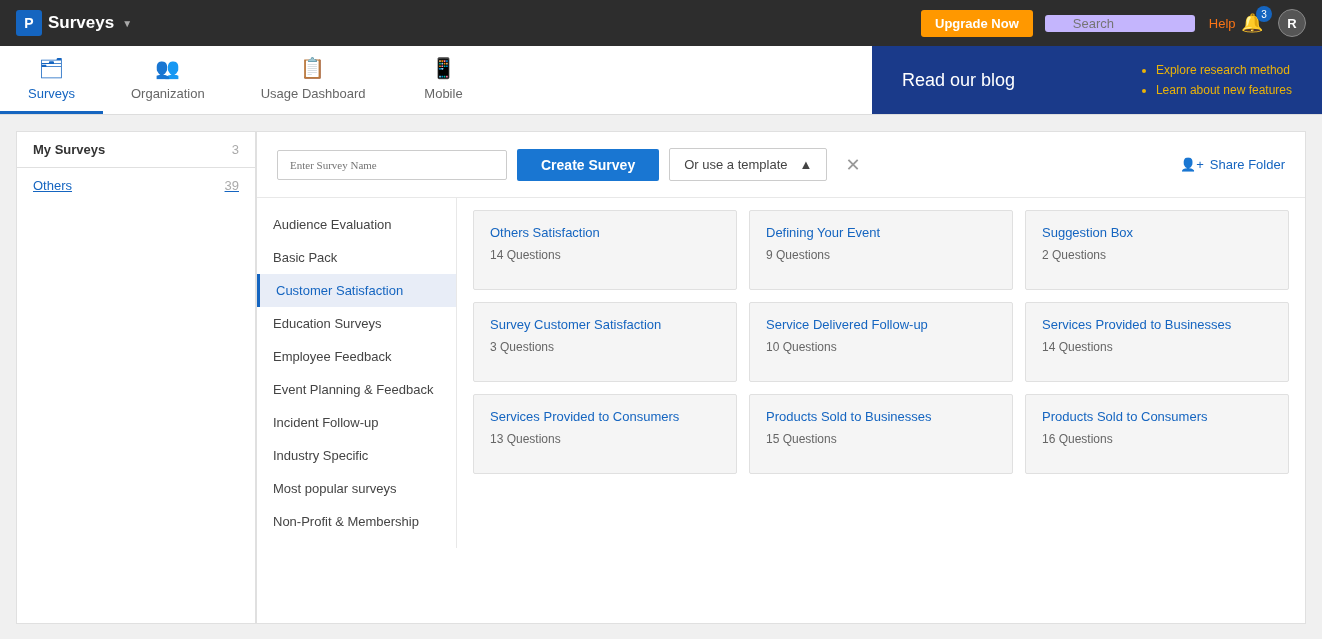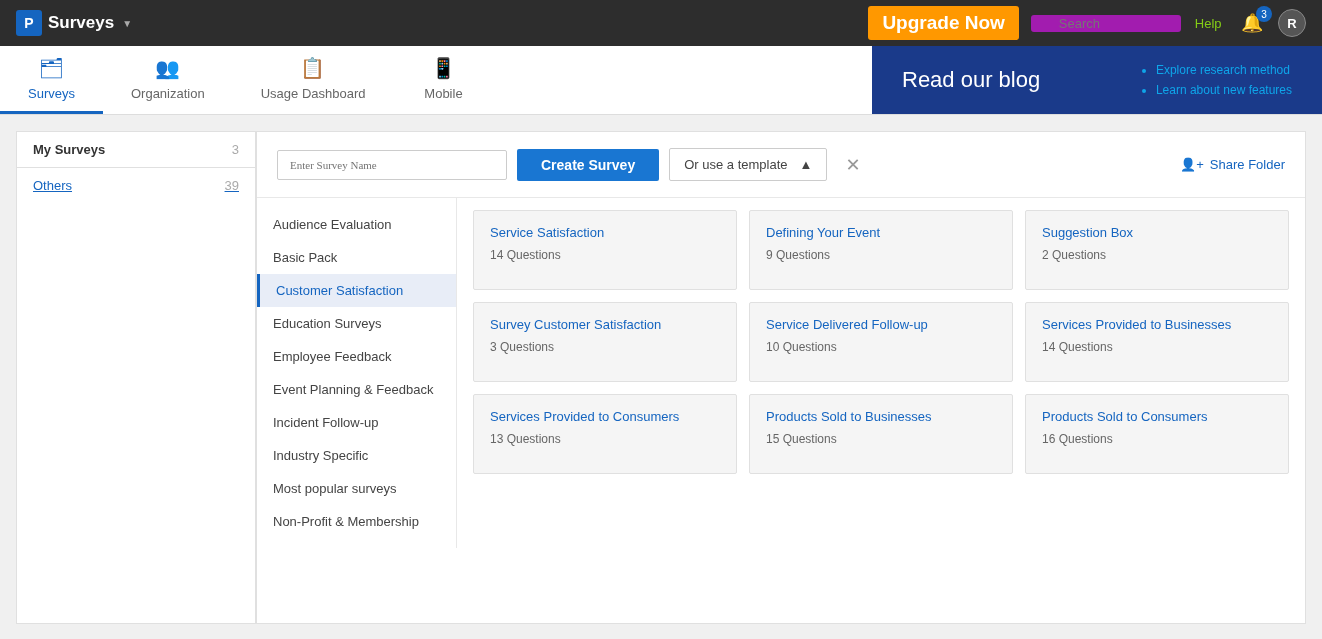--- a/index.html
+++ b/index.html
@@ -41,27 +41,27 @@
       color: #aaa;
       margin-left: 2px;
     }
     .navbar-spacer { flex: 1; }
     .navbar-upgrade {
       background: #ff9800;
       color: white;
       border: none;
       padding: 6px 14px;
       border-radius: 3px;
-      font-size: 19px;
+      font-size: 13px;
       font-weight: 600;
       cursor: pointer;
       margin-right: 12px;
     }
     .navbar-search {
-      background: #a21caf;
+      background: #c4b5fd;
       border: none;
       border-radius: 3px;
       height: 17px;
       padding: 0 10px 0 28px;
       font-size: 13px;
       width: 150px;
       position: relative;
     }
     .search-wrapper {
       position: relative;
@@ -69,23 +69,23 @@
     }
     .search-wrapper .search-icon {
       position: absolute;
       left: 8px;
       top: 50%;
       transform: translateY(-50%);
       color: #888;
       font-size: 13px;
     }
     .navbar-help {
-      color: #84cc16;
-      font-size: 13px;
-      margin-right: 20px;
+      color: #f97316;
+      font-size: 13px;
+      margin-right: 6px;
       cursor: pointer;
     }
     .navbar-notifications {
       position: relative;
       margin-right: 14px;
       cursor: pointer;
     }
     .navbar-notifications .bell-icon {
       color: #ccc;
       font-size: 18px;
@@ -157,28 +157,28 @@
     .tabs-blog {
       background: #1a3a8a;
       color: white;
       display: flex;
       align-items: center;
       padding: 0 30px;
       min-width: 450px;
       justify-content: space-between;
     }
     .blog-title {
-      font-size: 22px;
+      font-size: 18px;
       font-weight: 300;
       color: white;
     }
     .blog-bullets {
       list-style: disc;
       padding-left: 18px;
-      color: #0ea5e9;
+      color: #eab308;
       font-size: 12px;
       line-height: 1.7;
     }
 
     
     .main-content {
       display: flex;
       height: calc(639px - 46px - 68px);
       background: #f0f0f0;
       padding: 16px;
@@ -434,21 +434,21 @@
         <div class="sidebar-category">Employee Feedback</div>
         <div class="sidebar-category">Event Planning &amp; Feedback</div>
         <div class="sidebar-category">Incident Follow-up</div>
         <div class="sidebar-category">Industry Specific</div>
         <div class="sidebar-category">Most popular surveys</div>
         <div class="sidebar-category">Non-Profit &amp; Membership</div>
       </div>
 
       <div class="template-grid">
         <div class="template-card">
-          <div class="card-title">Service Satisfaction</div>
+          <div class="card-title">Others Satisfaction</div>
           <div class="card-questions">14 Questions</div>
         </div>
         <div class="template-card">
           <div class="card-title">Defining Your Event</div>
           <div class="card-questions">9 Questions</div>
         </div>
         <div class="template-card">
           <div class="card-title">Suggestion Box</div>
           <div class="card-questions">2 Questions</div>
         </div>

